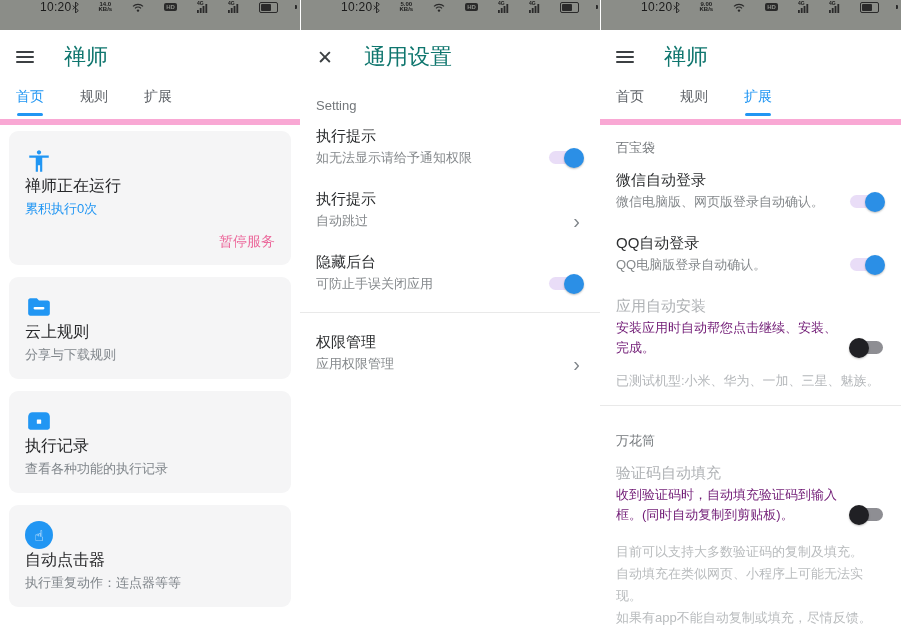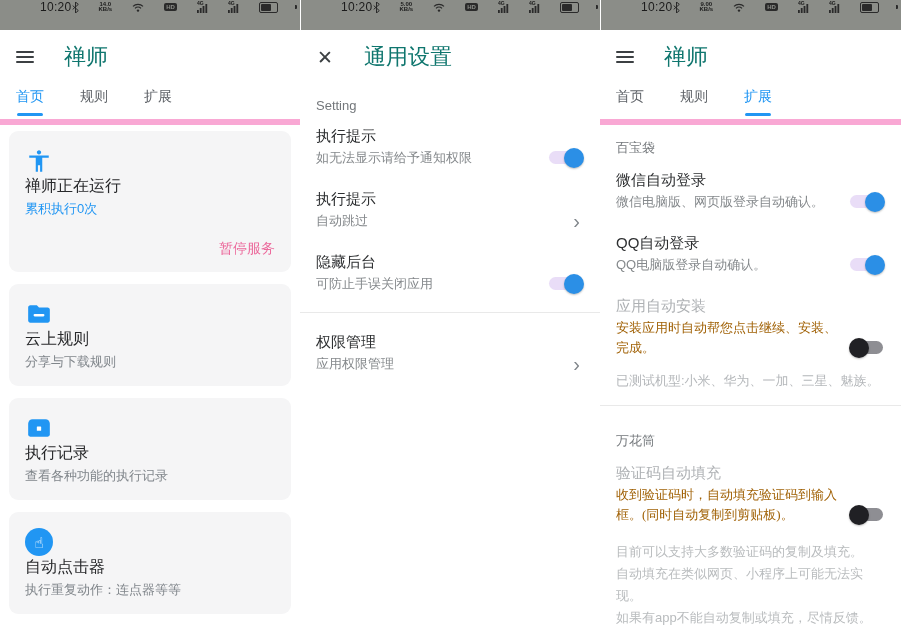--- a/index.html
+++ b/index.html
@@ -36,31 +36,31 @@
   .tab.active::after{content:"";display:block;height:3px;width:26px;background:#2196f3;border-radius:3px;margin:7px auto 0;}
 
   
   .cards{padding-top:6px;}
   .card{background:#f5f5f6;border-radius:9px;margin:0 9px 12px;padding:14px 16px;cursor:pointer;}
   .card-main{display:flex;align-items:flex-start;flex-direction:column;}
   .card-icon{width:28px;height:28px;flex:0 0 28px;margin-right:20px;margin-top:2px;display:flex;align-items:center;justify-content:center;}
   .card-title{font-size:16px;color:#28292b;line-height:22px;}
   .card-sub{font-size:13px;color:#80868b;line-height:20px;margin-top:2px;}
   .card-sub.blue{color:#2196f3;}
-  .card-action{text-align:right;color:#ec6a9c;font-size:14px;line-height:20px;margin-top:19px;cursor:pointer;}
+  .card-action{text-align:right;color:#ec6a9c;font-size:14px;line-height:20px;margin-top:12px;cursor:pointer;}
   .tap-circle{width:28px;height:28px;border-radius:50%;background:#2196f3;color:#fff;font-size:15px;display:flex;align-items:center;justify-content:center;line-height:1;}
 
   
   .section-label{font-size:13px;color:#73777b;padding:18px 16px 2px;}
   .srow{display:flex;align-items:flex-end;padding:10px 16px;cursor:pointer;}
   .srow-text{flex:1;min-width:0;padding-right:12px;}
   .srow-title{font-size:15px;color:#2d2f31;line-height:22px;}
   .srow-sub{font-size:13px;color:#85898c;line-height:20px;margin-top:1px;}
   .srow.disabled .srow-title{color:#aeb1b4;}
-  .srow.disabled .srow-sub{color:#a16207;font-family:Liberation Serif, serif;}
+  .srow.disabled .srow-sub{color:#701a75;}
   .chevron{color:#80868b;font-size:20px;line-height:20px;padding:0 4px;}
   .divider{height:1px;background:#e9e9e9;margin:8px 0;}
   .note{font-size:13px;color:#b4b7ba;line-height:21px;padding:2px 16px 6px;}
   .notes p{margin:0;font-size:13px;color:#b9bcbe;line-height:22px;}
   .notes{padding:6px 16px;}
 
   
   .switch{position:relative;width:36px;height:20px;flex:0 0 36px;cursor:pointer;}
   .switch .track{position:absolute;top:3px;left:1px;width:33px;height:13px;border-radius:7px;}
   .switch .knob{position:absolute;top:0;width:20px;height:20px;border-radius:50%;box-shadow:0 1px 2px rgba(0,0,0,.25);}

